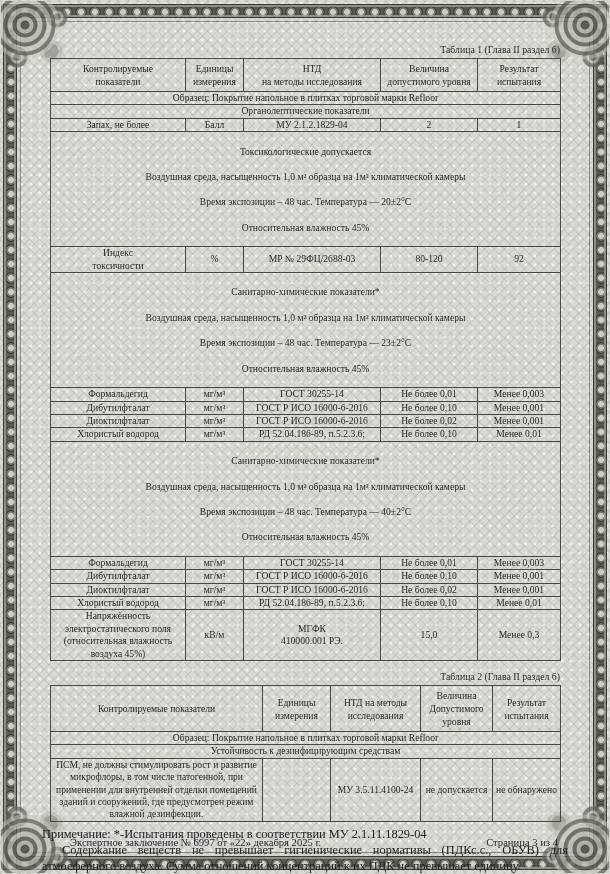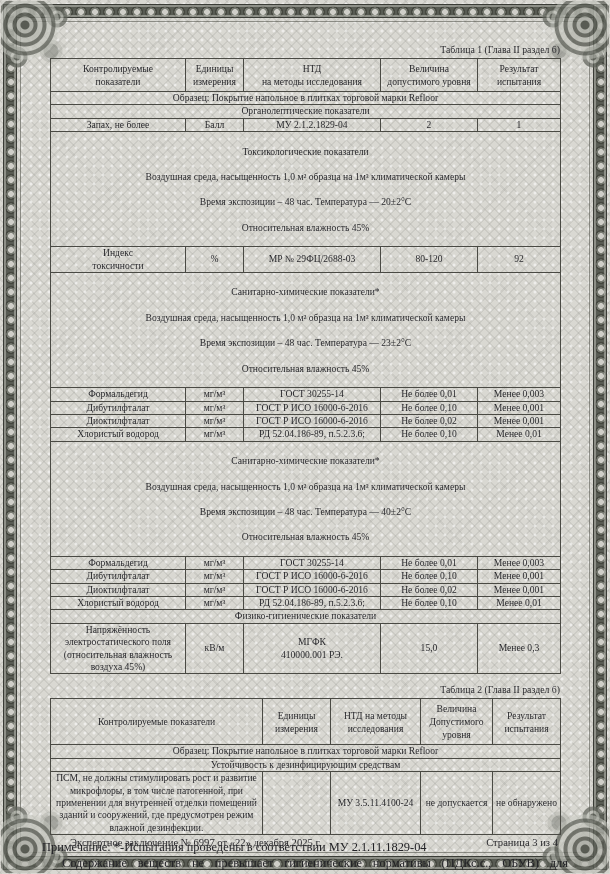--- a/index.html
+++ b/index.html
@@ -120,21 +120,21 @@
           </tr>
       <tr>
         <td>Запах, не более</td>
         <td>Балл</td>
         <td>МУ 2.1.2.1829-04</td>
         <td>2</td>
         <td>1</td>
       </tr>
       <tr>
             <td class="span" colspan="5">
-        <div>Токсикологические показатели</div>
+        <div>Токсикологические допускается</div>
         <div>Воздушная среда, насыщенность 1,0 м² образца на 1м³ климатической камеры</div>
         <div>Время экспозиции – 48 час. Температура — 20±2°С</div>
         <div>Относительная влажность 45%</div>
       </td>
           </tr>
       <tr>
         <td>Индекс
 токсичности</td>
         <td>%</td>
         <td>МР № 29ФЦ/2688-03</td>
@@ -206,23 +206,20 @@
         <td>Не более 0,02</td>
         <td>Менее 0,001</td>
       </tr>
       <tr>
         <td>Хлористый водород</td>
         <td>мг/м³</td>
         <td>РД 52.04.186-89, п.5.2.3.6;</td>
         <td>Не более 0,10</td>
         <td>Менее 0,01</td>
       </tr>
-      <tr>
-            <td class="span" colspan="5">Физико-гигиенические показатели</td>
-          </tr>
       <tr>
         <td>Напряжённость
 электростатического поля
 (относительная влажность
 воздуха 45%)</td>
         <td>кВ/м</td>
         <td>МГФК
 410000.001 РЭ.</td>
         <td>15,0</td>
         <td>Менее 0,3</td>

